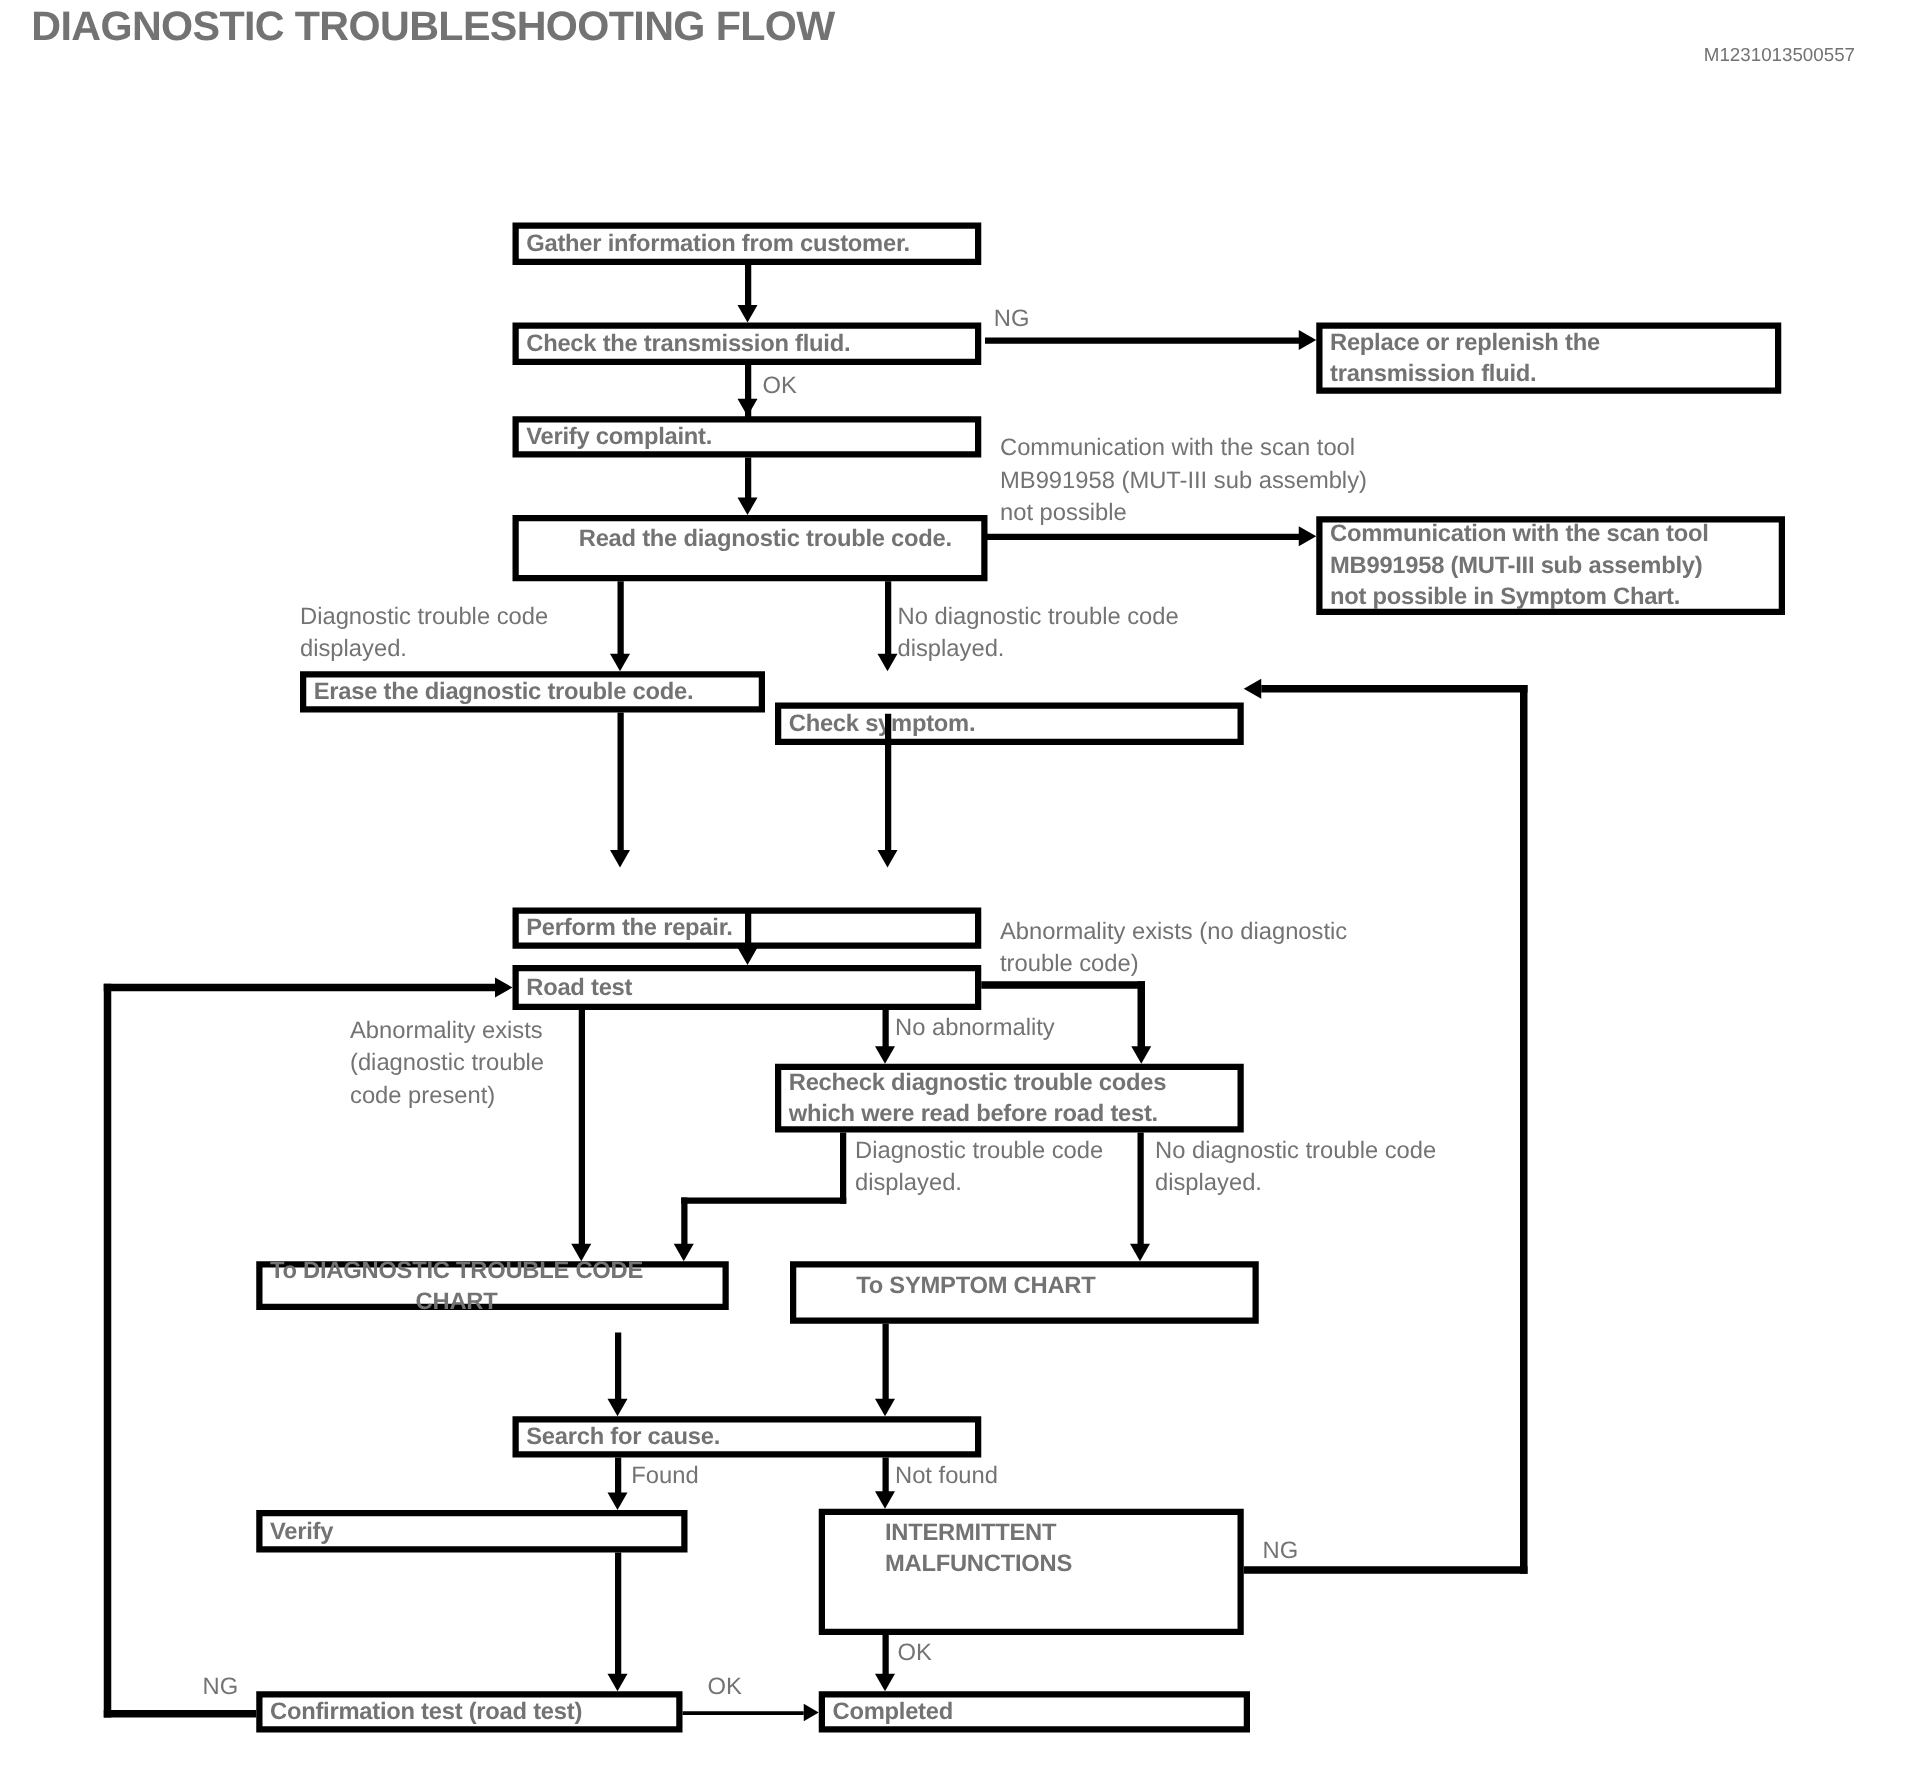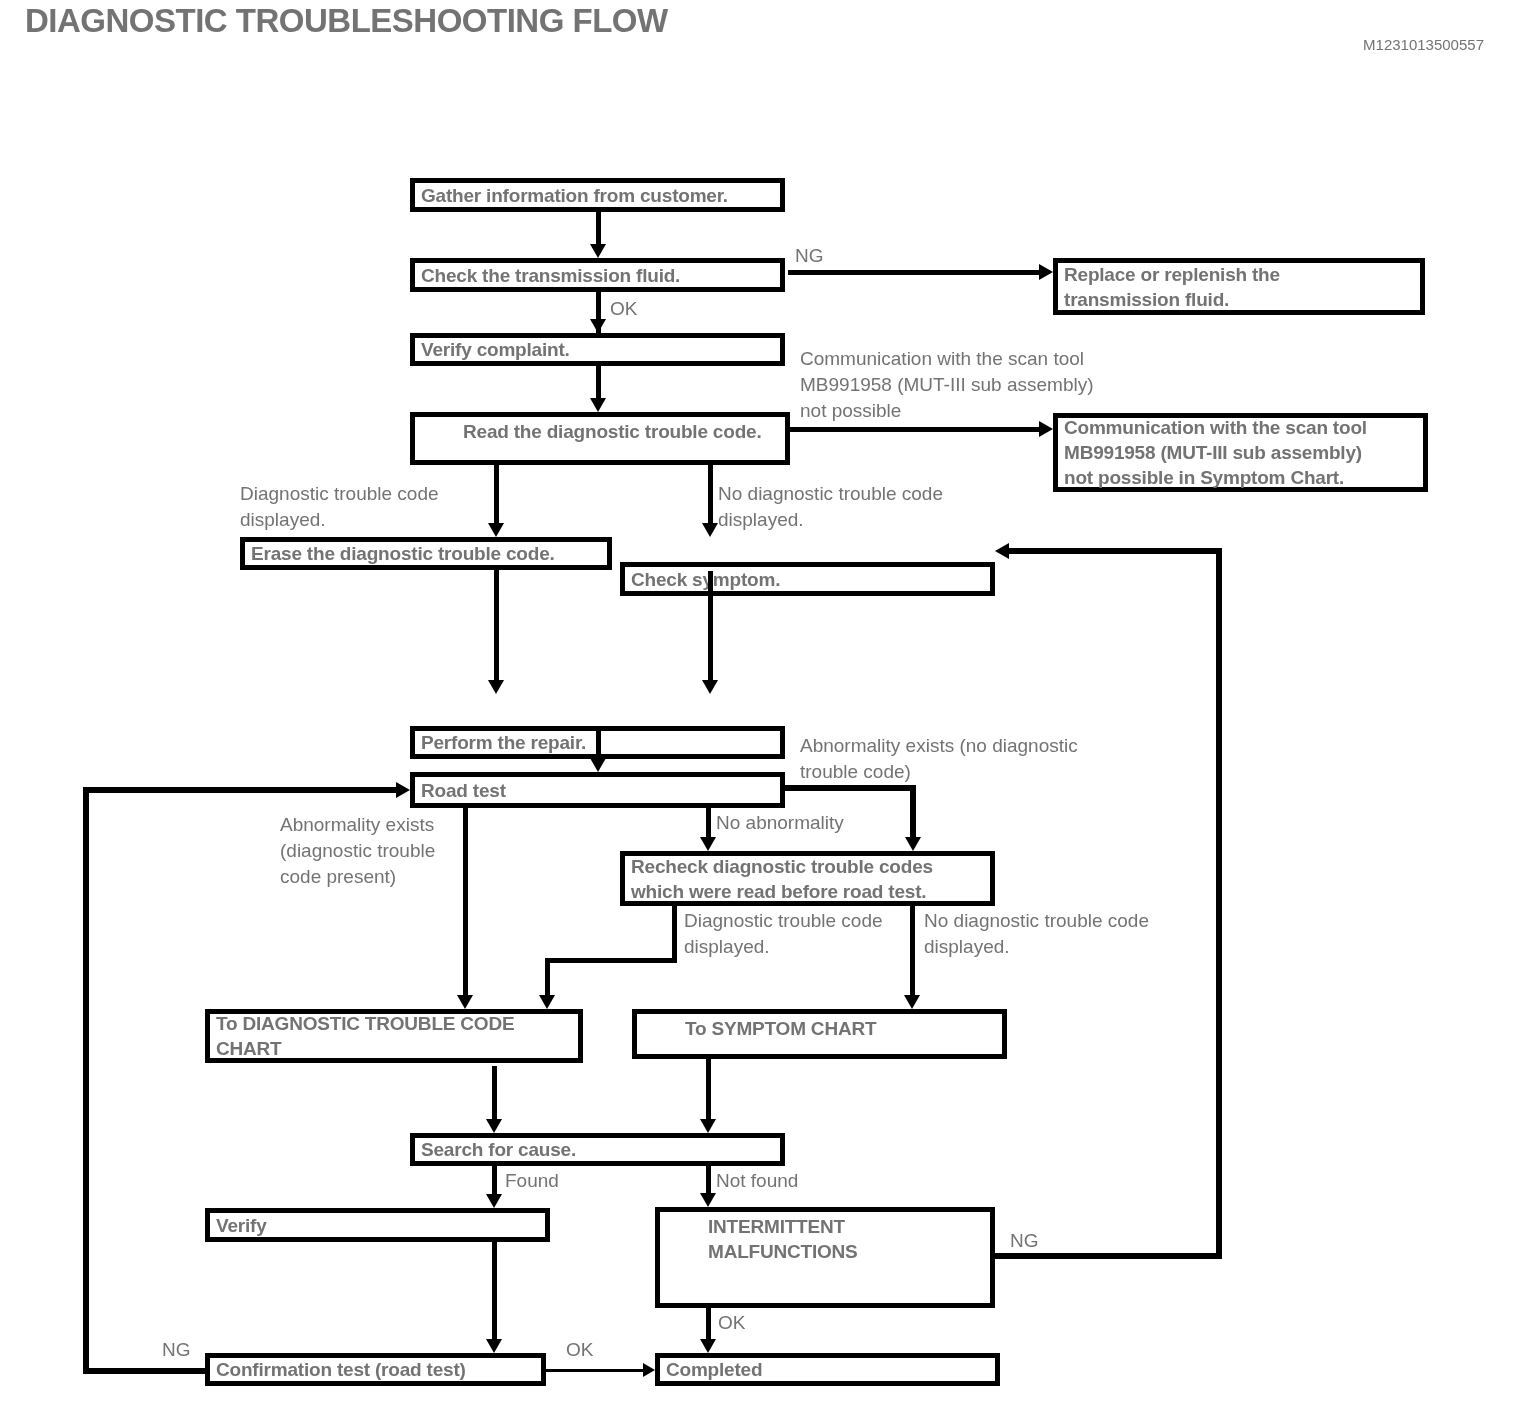--- a/index.html
+++ b/index.html
@@ -62,21 +62,21 @@
   <div class="node top" style="left:410px;top:412px;width:380px;height:53px;">Read the diagnostic trouble code.</div>
   <div class="node" style="left:1053px;top:413px;width:375px;height:79px;">Communication with the scan tool
 MB991958 (MUT-III sub assembly)
 not possible in Symptom Chart.</div>
   <div class="node" style="left:240px;top:537px;width:372px;height:33px;">Erase the diagnostic trouble code.</div>
   <div class="node" style="left:620px;top:562px;width:375px;height:34px;">Check symptom.</div>
   <div class="node" style="left:410px;top:726px;width:375px;height:33px;">Perform the repair.</div>
   <div class="node" style="left:410px;top:772px;width:375px;height:36px;">Road test</div>
   <div class="node" style="left:620px;top:851px;width:375px;height:55px;">Recheck diagnostic trouble codes
 which were read before road test.</div>
-  <div class="node" style="left:205px;top:1009px;width:378px;height:54px;">To DIAGNOSTIC TROUBLE CODE
+  <div class="node" style="left:205px;top:1009px;width:378px;height:39px;text-align:center;">To DIAGNOSTIC TROUBLE CODE
 CHART</div>
   <div class="node top" style="left:620px;top:1009px;width:375px;height:50px;margin-left:12px;">To SYMPTOM CHART</div>
   <div class="node" style="left:410px;top:1133px;width:375px;height:33px;">Search for cause.</div>
   <div class="node" style="left:205px;top:1208px;width:345px;height:34px;">Verify</div>
   <div class="node top" style="left:655px;top:1207px;width:340px;height:101px;">INTERMITTENT MALFUNCTIONS</div>
   <div class="node" style="left:205px;top:1353px;width:341px;height:33px;">Confirmation test (road test)</div>
   <div class="node" style="left:655px;top:1353px;width:345px;height:33px;">Completed</div>
 
   <div class="lbl" style="left:795px;top:243px;">NG</div>
   <div class="lbl" style="left:610px;top:296px;">OK</div>

